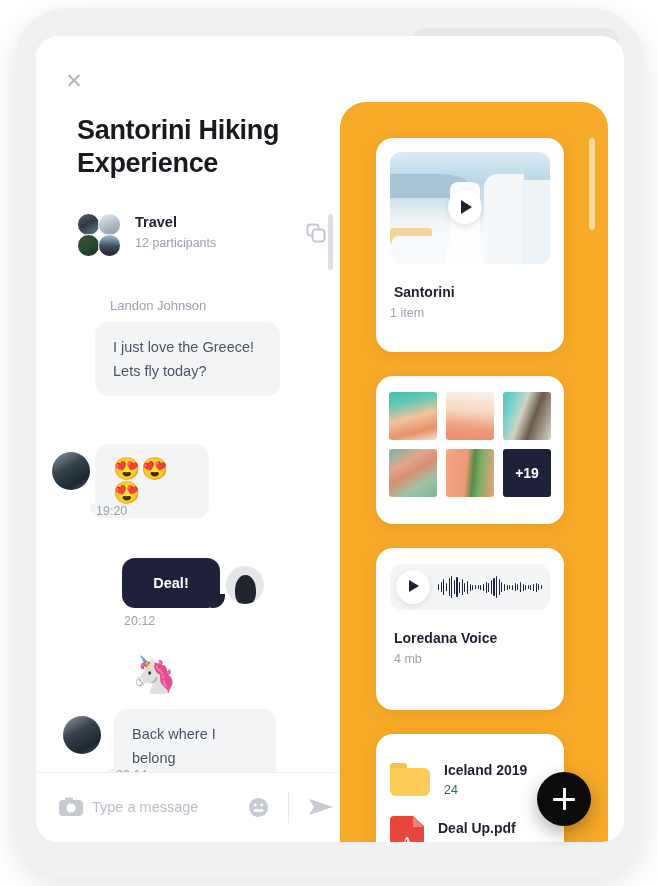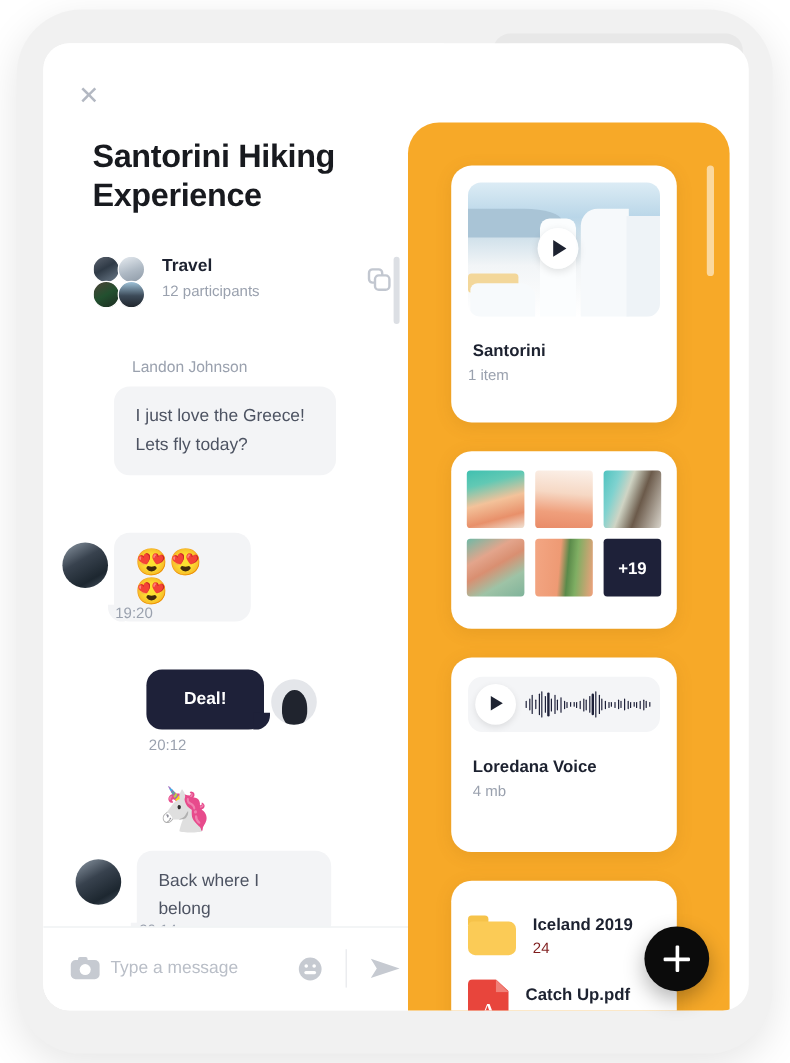--- a/index.html
+++ b/index.html
@@ -329,21 +329,21 @@
   #card-voice .media-card-title { margin: 20px 0 0 4px; }
   #card-voice .media-card-sub { margin-left: 4px; }
 
   
   #card-files { top: 632px; height: 152px; padding: 16px 14px; }
   .file-row {
     display: flex; align-items: center; height: 58px; cursor: pointer;
   }
   .file-text { margin-left: 14px; }
   .file-name { font-size: 14px; font-weight: 700; color: #1d2230; }
-  .file-meta { font-size: 12.5px; color: #7f1d1d; margin-top: 5px; }
+  .file-meta { font-size: 12.5px; color: #0f766e; margin-top: 5px; }
   #folder-icon {
     position: relative; width: 40px; height: 33px; flex: none;
   }
   #folder-icon .tab {
     position: absolute; left: 0; top: 0; width: 17px; height: 8px;
     background: #f6c34a; border-radius: 3px 3px 0 0;
   }
   #folder-icon .body {
     position: absolute; left: 0; top: 5px; width: 40px; height: 28px;
     background: #fbcb56; border-radius: 4px 6px 6px 6px;
@@ -576,21 +576,21 @@
           <div class="file-meta">24</div>
         </div>
       </div>
       <div class="file-row">
         <div id="pdf-icon">
           <span class="sheet"></span>
             <span class="fold"></span>
           <span class="glyph">A</span>
         </div>
         <div class="file-text">
-          <div class="file-name">Catch Up.pdf</div>
+          <div class="file-name">Deal Up.pdf</div>
           <div class="file-meta">12 mb</div>
         </div>
       </div>
     </div>
   </div>
 </div>
 
 <div id="fab-add"></div>
 
 </body></html>

